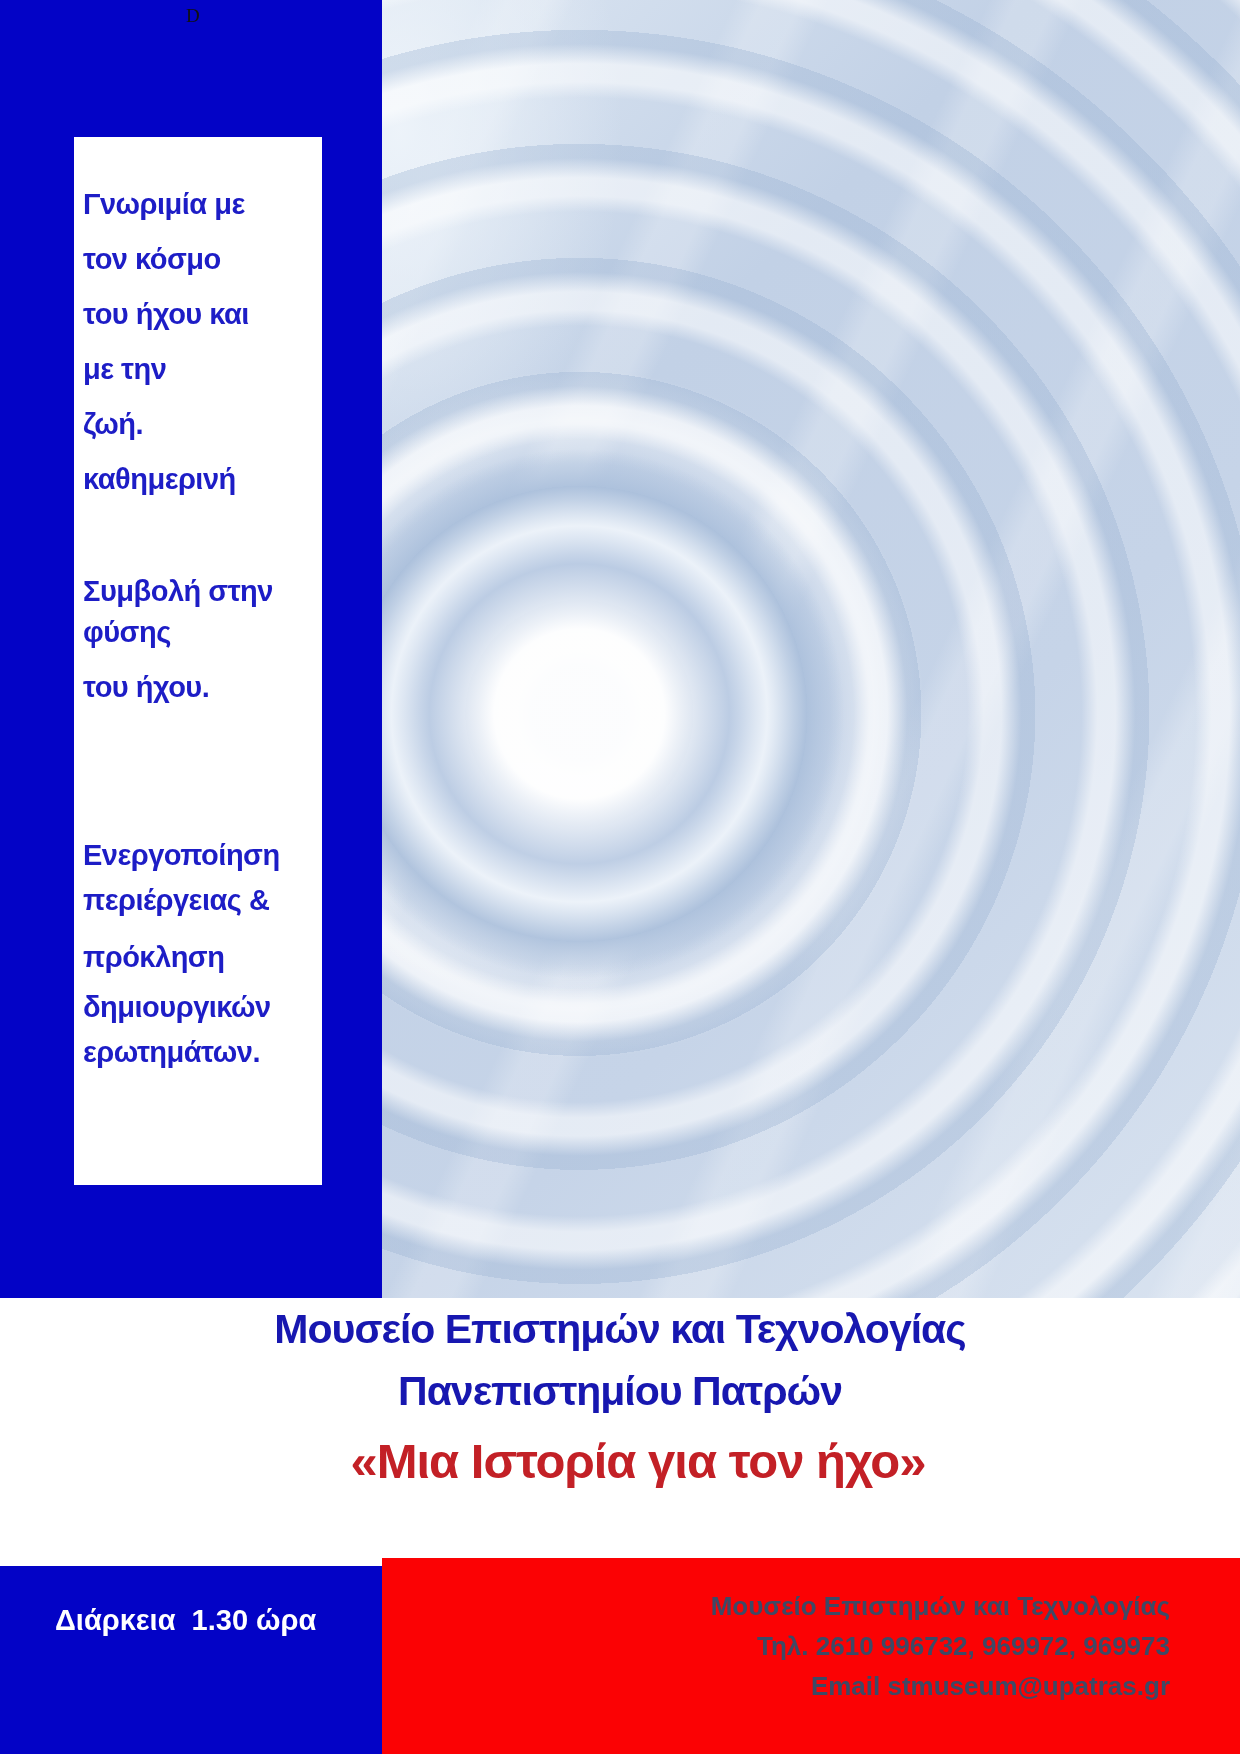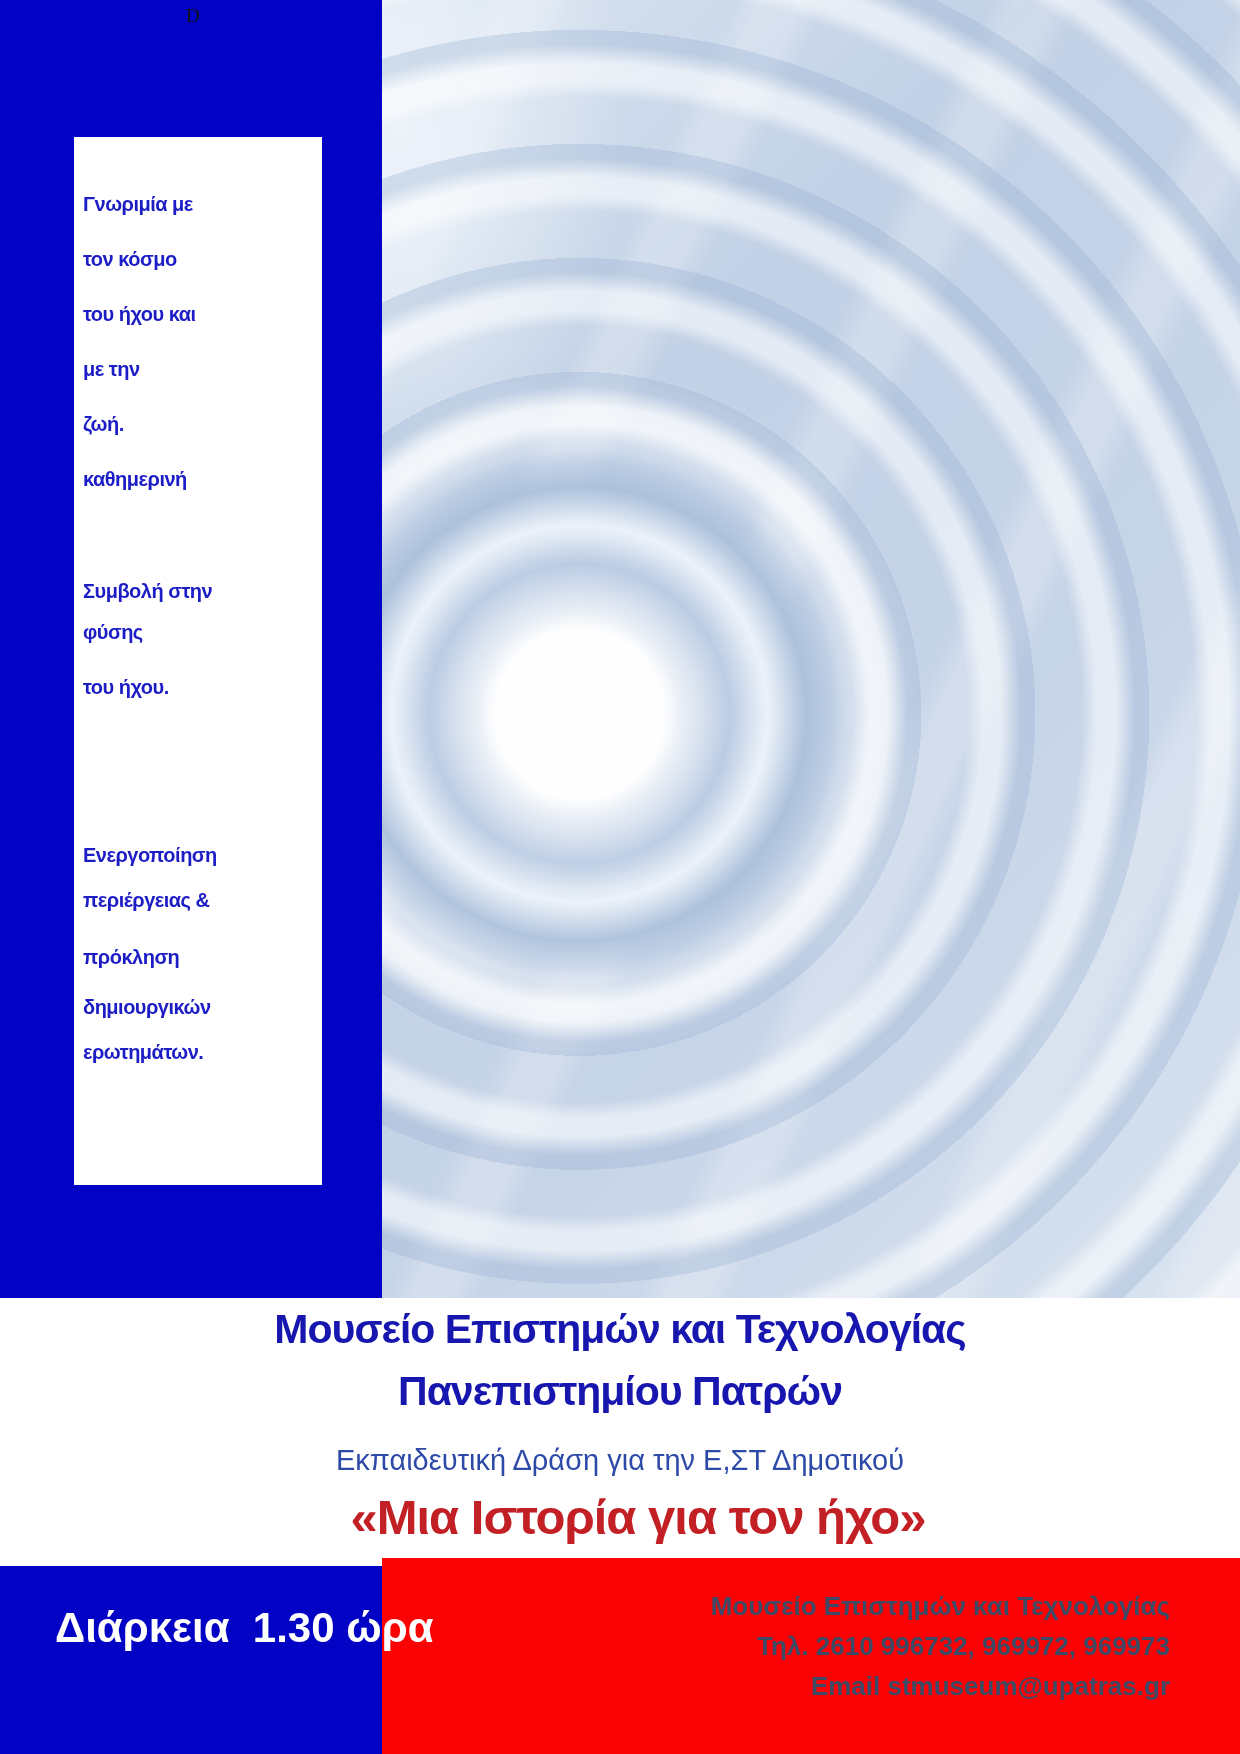--- a/index.html
+++ b/index.html
@@ -24,21 +24,21 @@
   }
 
   
   .whitebox{
     position:absolute;left:74px;top:137px;width:248px;height:1048px;
     background:#ffffff;
     box-sizing:border-box;
     padding:40px 4px 0 9px;
     color:var(--box-text-blue,#1D1DC6);
     font-weight:bold;
-    font-size:20px;
+    font-size:29px;
     letter-spacing:-0.5px;
     white-space:nowrap;
   }
   .box-para{margin:0;}
   .box-para.p1 .box-line{line-height:55px;}
   .box-para.p2{margin-top:64px;}
   .box-para.p2 .box-line{line-height:41px;}
   .box-para.p2 .box-line:last-child{margin-top:14px;}
   .box-para.p3{margin-top:125px;}
   .box-para.p3 .box-line{line-height:45px;}
@@ -93,21 +93,21 @@
   .band-red{
     position:absolute;left:382px;top:1558px;width:858px;height:196px;
     background:var(--band-red,#FB0204);
   }
   .band-blue{
     position:absolute;left:0;top:1566px;width:382px;height:188px;
     background:var(--sidebar-blue,#0303C6);
   }
   .duration{
     position:absolute;left:55px;top:1604px;
-    color:#ffffff;font-size:42px;font-weight:bold;
+    color:#ffffff;font-size:29px;font-weight:bold;
     white-space:nowrap;
   }
   .contact{
     position:absolute;right:70px;top:1586px;
     text-align:right;
     color:var(--contact-navy,#3D4A66);
     font-size:26px;font-weight:bold;line-height:40px;
     white-space:nowrap;
   }
 </style>
@@ -141,21 +141,20 @@
           <div class="box-line">ερωτημάτων.</div>
         </div>
       </div>
   </div>
 
   <div class="water"></div>
 
   <div class="center-block">
     <div class="museum-title">Μουσείο Επιστημών και Τεχνολογίας</div>
     <div class="museum-title">Πανεπιστημίου Πατρών</div>
-    <div class="subtitle">Εκπαιδευτική Δράση για την Ε,ΣΤ Δημοτικού</div>
     <div class="event-title">«Μια Ιστορία για τον ήχο»</div>
   </div>
 
   <div class="band-red"></div>
   <div class="band-blue"></div>
 
   <div class="duration">Διάρκεια&nbsp; 1.30 ώρα</div>
 
   <div class="contact">
 

